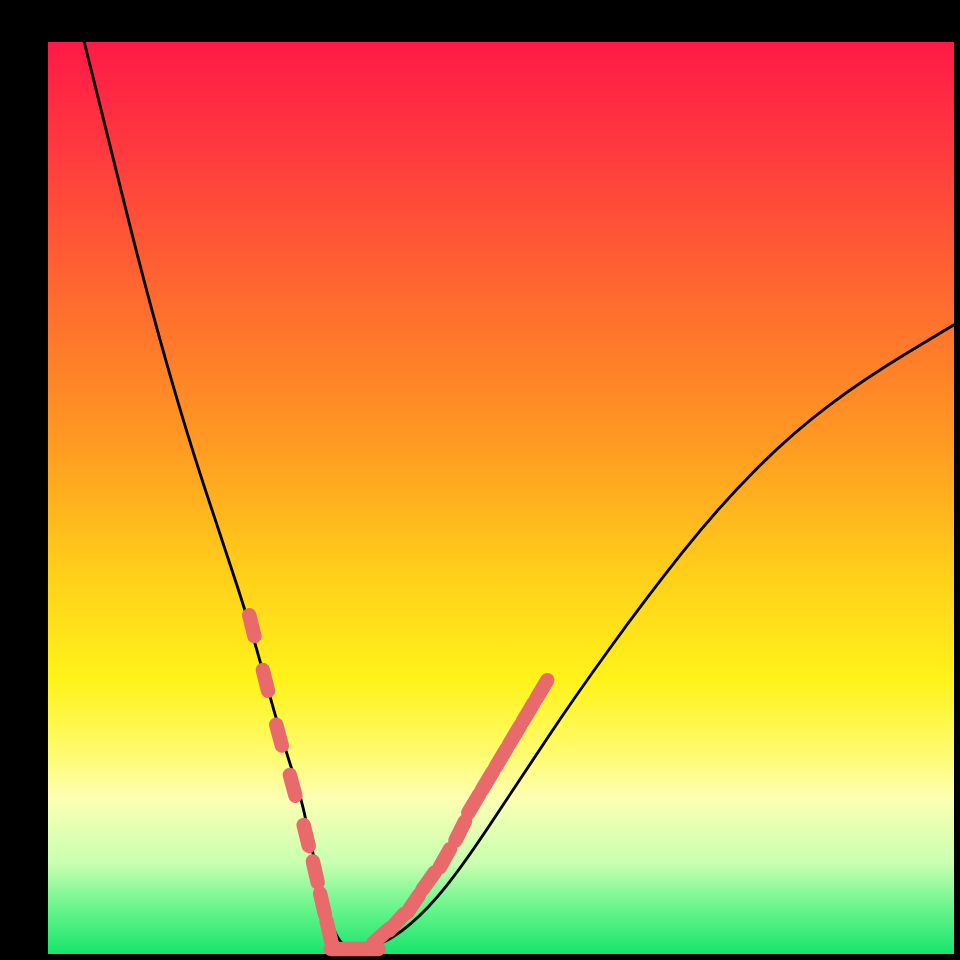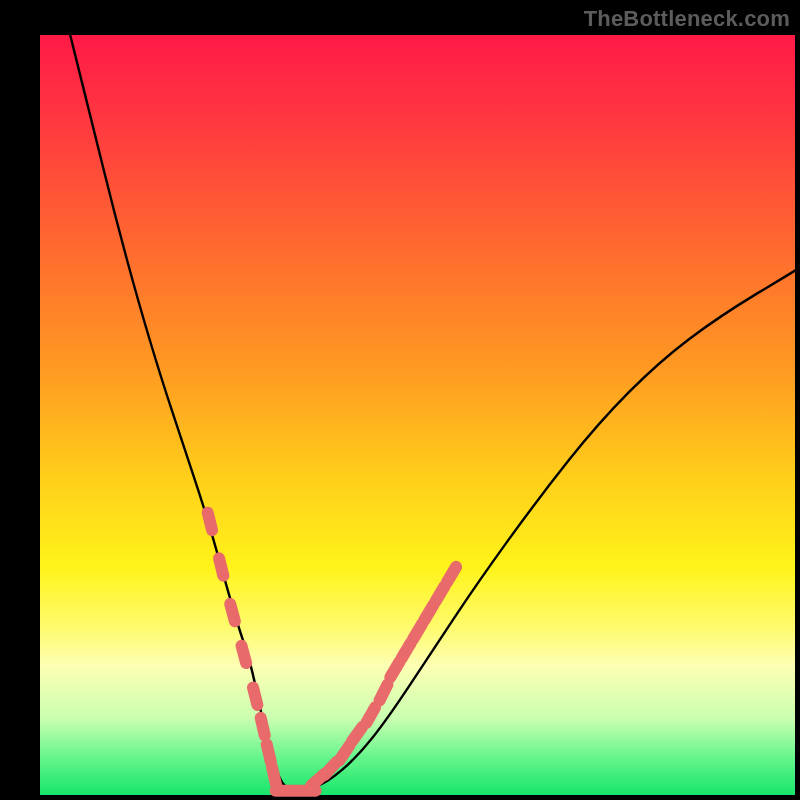--- a/index.html
+++ b/index.html
@@ -30,21 +30,20 @@
   svg {
     position: absolute;
     left: 0;
     top: 0;
   }
 </style>
 </head>
 <body>
 
 <div class="stage">
-  <div class="watermark">TheBottleneck.com</div>
   <svg id="chart-svg" width="800" height="800" viewBox="0 0 800 800">
       <defs>
         <linearGradient id="bg-grad" x1="0" y1="0" x2="0" y2="1">
           <stop offset="0%" stop-color="#ff1a46"></stop>
           <stop offset="12%" stop-color="#ff3a3f"></stop>
           <stop offset="28.000000000000004%" stop-color="#ff6a2f"></stop>
           <stop offset="44%" stop-color="#ff9a22"></stop>
           <stop offset="57.99999999999999%" stop-color="#ffce1a"></stop>
           <stop offset="70%" stop-color="#fff31a"></stop>
           <stop offset="78%" stop-color="#fffb6e"></stop>

